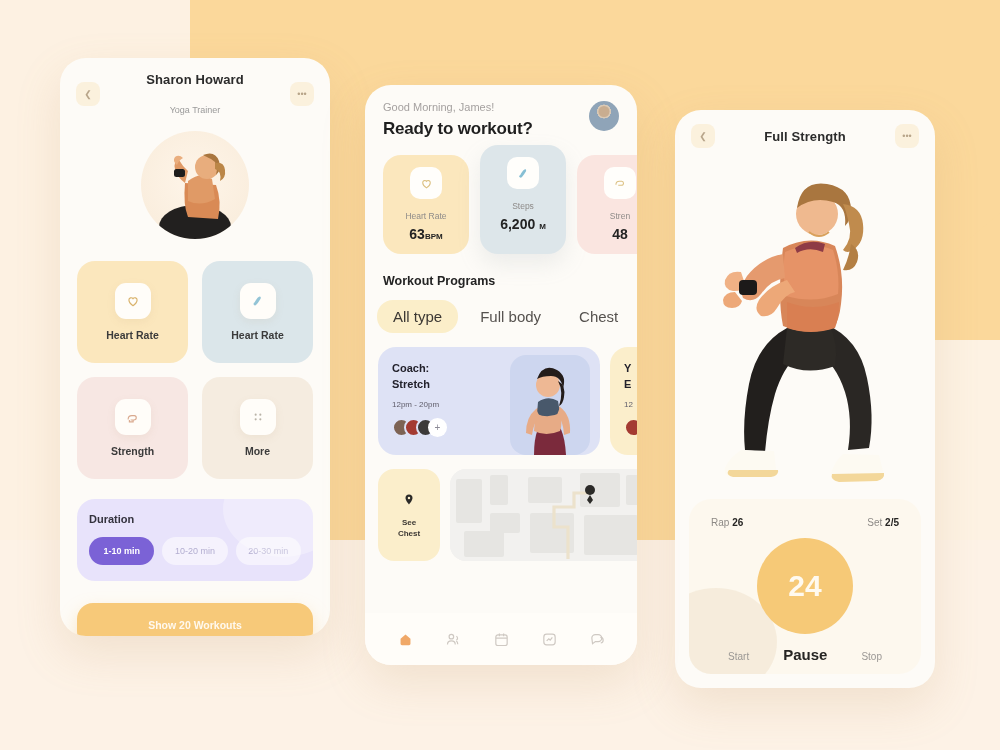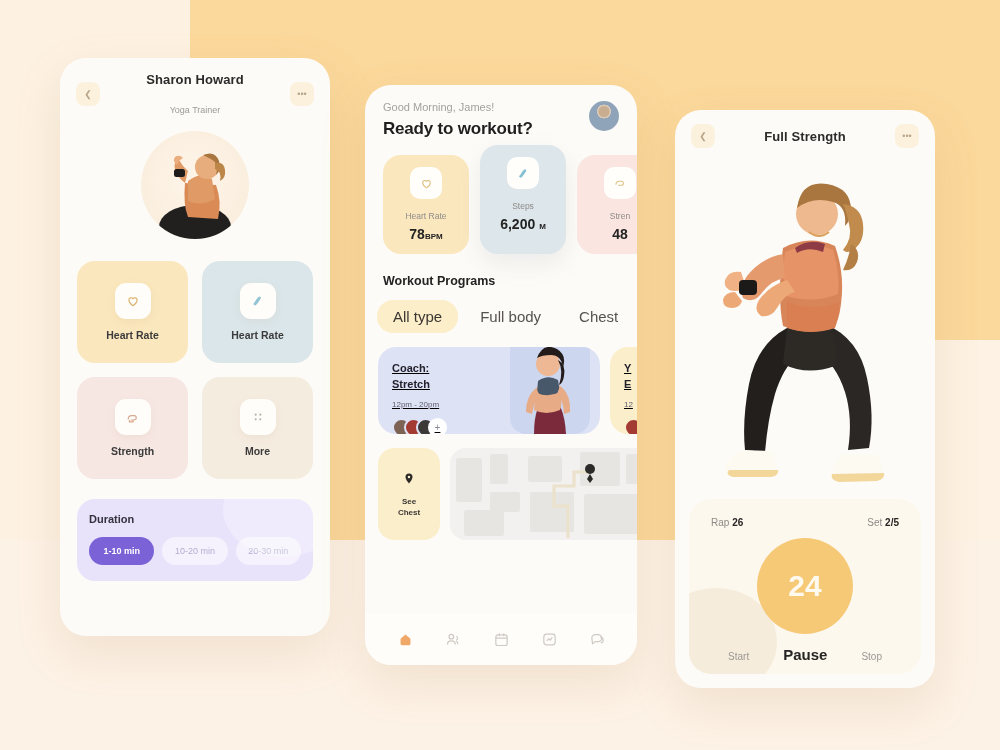--- a/index.html
+++ b/index.html
@@ -142,22 +142,22 @@
 
   .sec-title { font-size: 12.5px; font-weight: bold; color: #232323; padding: 20px 0 0 18px; }
   .filters { display: flex; gap: 6px; padding: 12px 0 0 12px; }
   .filter {
     padding: 8px 16px; border-radius: 16px; font-size: 15px; color: #56524f;
   }
   .filter.sel { background: #fbeec9; color: #3b3733; }
 
   .prog-row { display: flex; gap: 10px; padding: 14px 0 0 13px; }
   .prog-card {
-    width: 222px; height: 87px; border-radius: 18px; background: #dee2f5;
-    position: relative; overflow: hidden; flex: 0 0 auto; text-decoration: underline;
+    width: 222px; height: 108px; border-radius: 18px; background: #dee2f5;
+    position: relative; overflow: hidden; flex: 0 0 auto;
   }
   .prog-card.alt { background: #fbeecb; width: 222px; }
   .prog-txt { padding: 14px 0 0 14px; position: relative; z-index: 2; }
   .prog-l1, .prog-l2 { font-size: 11px; font-weight: bold; color: #22212b; line-height: 1.45; }
   .prog-time { font-size: 8px; color: #5f5d6a; margin-top: 7px; }
   .stack { display: flex; align-items: center; margin-top: 9px; }
   .stack .av {
     width: 19px; height: 19px; border-radius: 50%; margin-right: -7px;
     border: 2px solid #dee2f5;
   }
@@ -302,41 +302,42 @@
 
     <div class="duration-card">
       <div class="dur-title">Duration</div>
       <div class="dur-chips">
         <div class="dur-chip sel">1-10 min</div>
         <div class="dur-chip">10-20 min</div>
         <div class="dur-chip">20-30 min</div>
       </div>
     </div>
 
+    <div class="cta">Show 20 Workouts</div>
   </div>
 
   <div class="phone" id="phone-mid">
     <div class="mid-head">
       <div>
         <div class="greet">Good Morning, James!</div>
         <div class="ready">Ready to workout?</div>
       </div>
       <div class="avatar-sm"></div>
     </div>
 
     <div class="metrics">
       <div class="metric" style="background:#fbe7bd">
         <div class="ic">
           <svg width="13" height="13" viewBox="0 0 24 24" fill="none" stroke="#dcc183" stroke-width="2">
               <path d="M12 20s-7-4.6-7-9.6A3.9 3.9 0 0 1 12 8a3.9 3.9 0 0 1 7 2.4C19 15.4 12 20 12 20z"></path>
             </svg>
         </div>
         <div class="name">Heart Rate</div>
         <div class="val">
-          <span>78</span><span class="u">BPM</span>
+          <span>63</span><span class="u">BPM</span>
         </div>
       </div>
       <div class="metric raised" style="background:#dde6ea">
         <div class="ic">
           <svg width="15" height="15" viewBox="0 0 24 24">
               <path d="M7 17c-1 -3 1 -5 3 -8c2 -3 5 -5 6 -3c1 2 -1 4 -3 7c-2 3 -5 6 -6 4z" fill="#86bfd4"></path>
               <circle cx="7.5" cy="16.5" r="2.2" fill="#86bfd4"></circle>
             </svg>
         </div>
         <div class="name">Steps</div>

